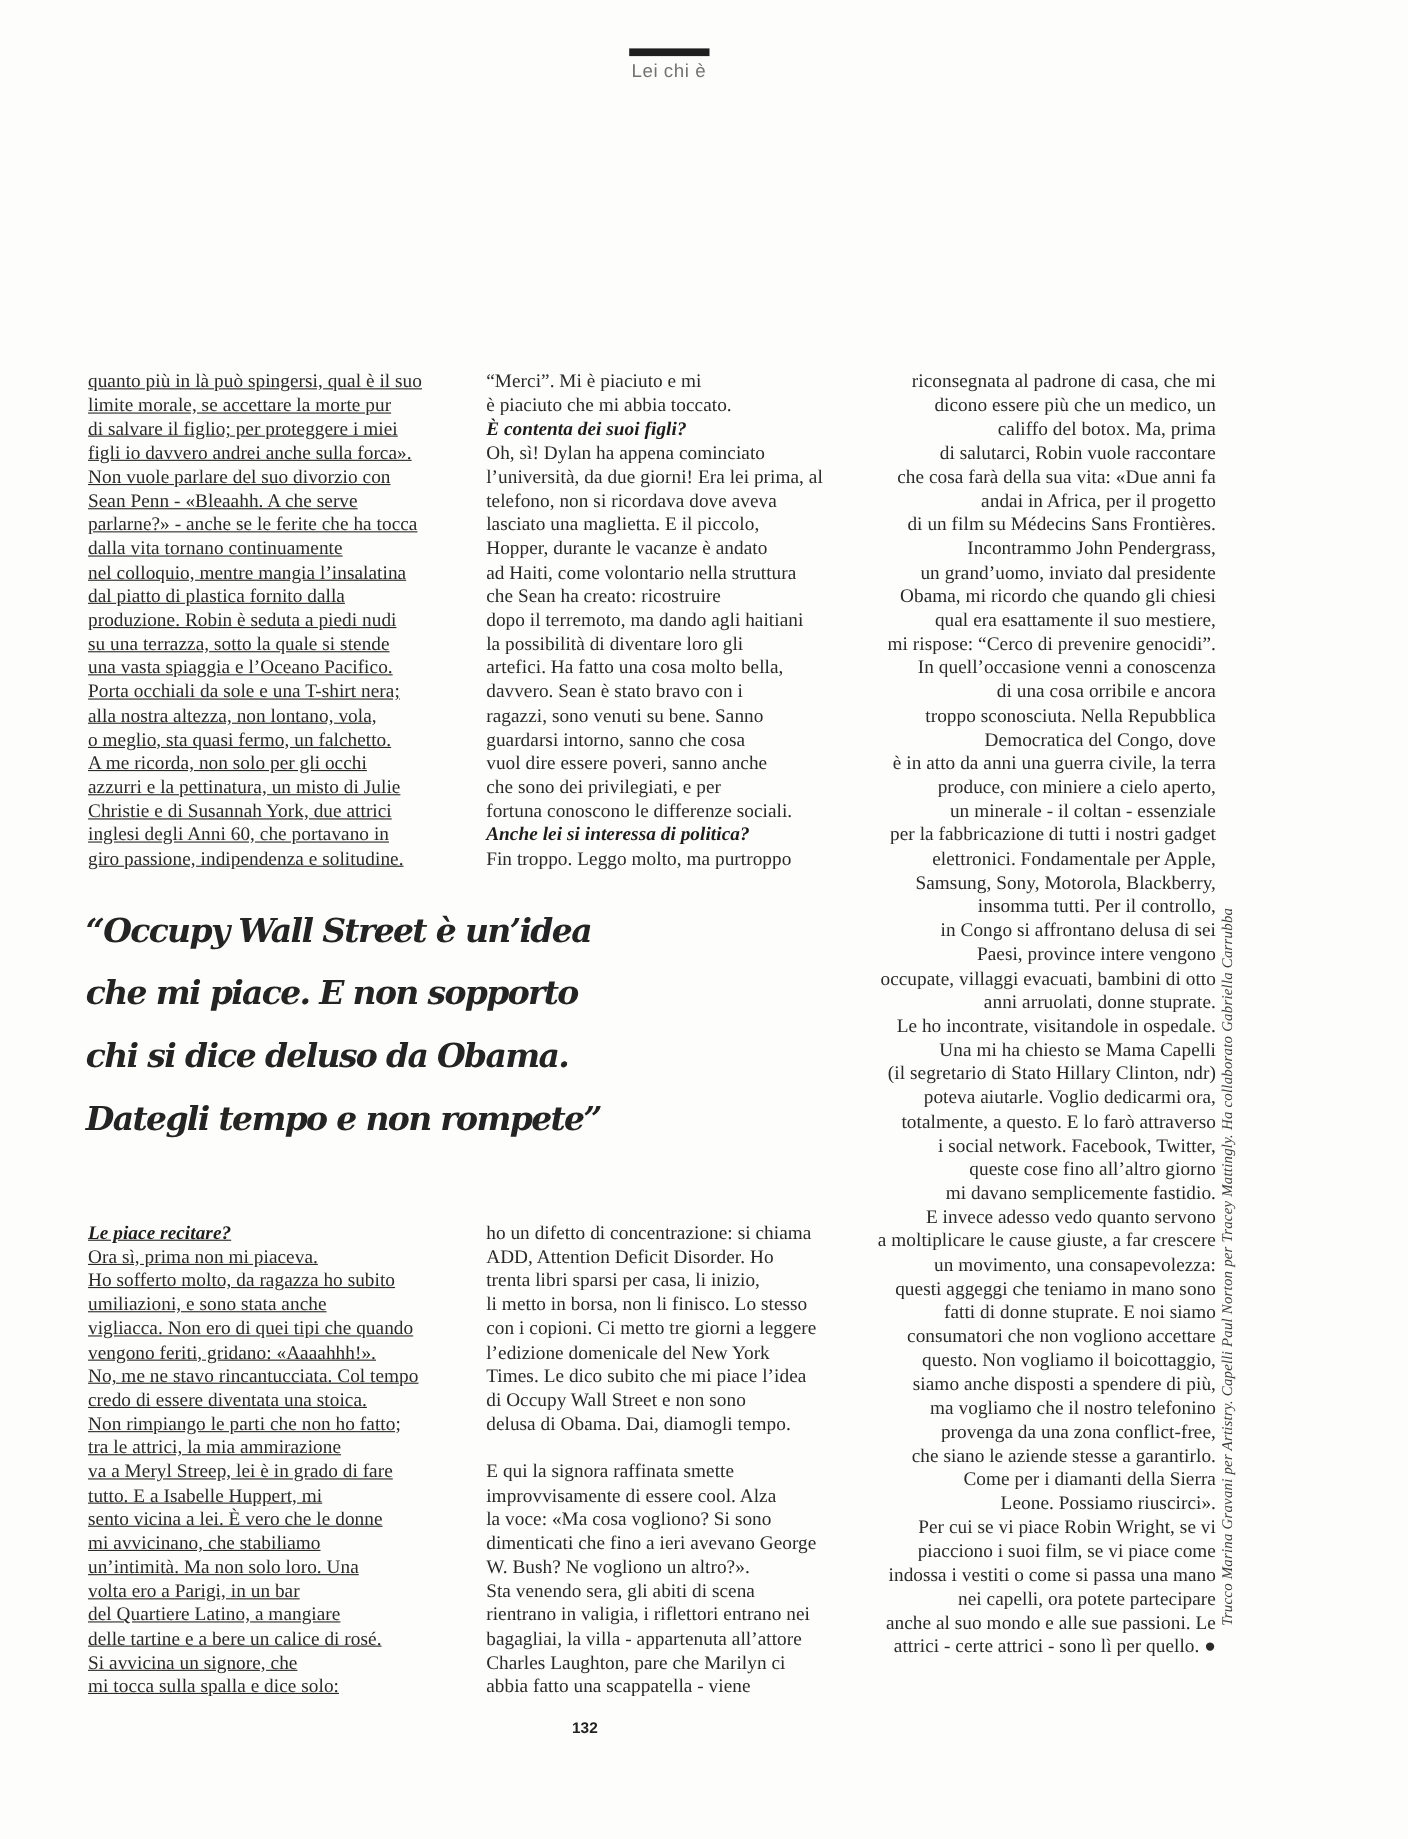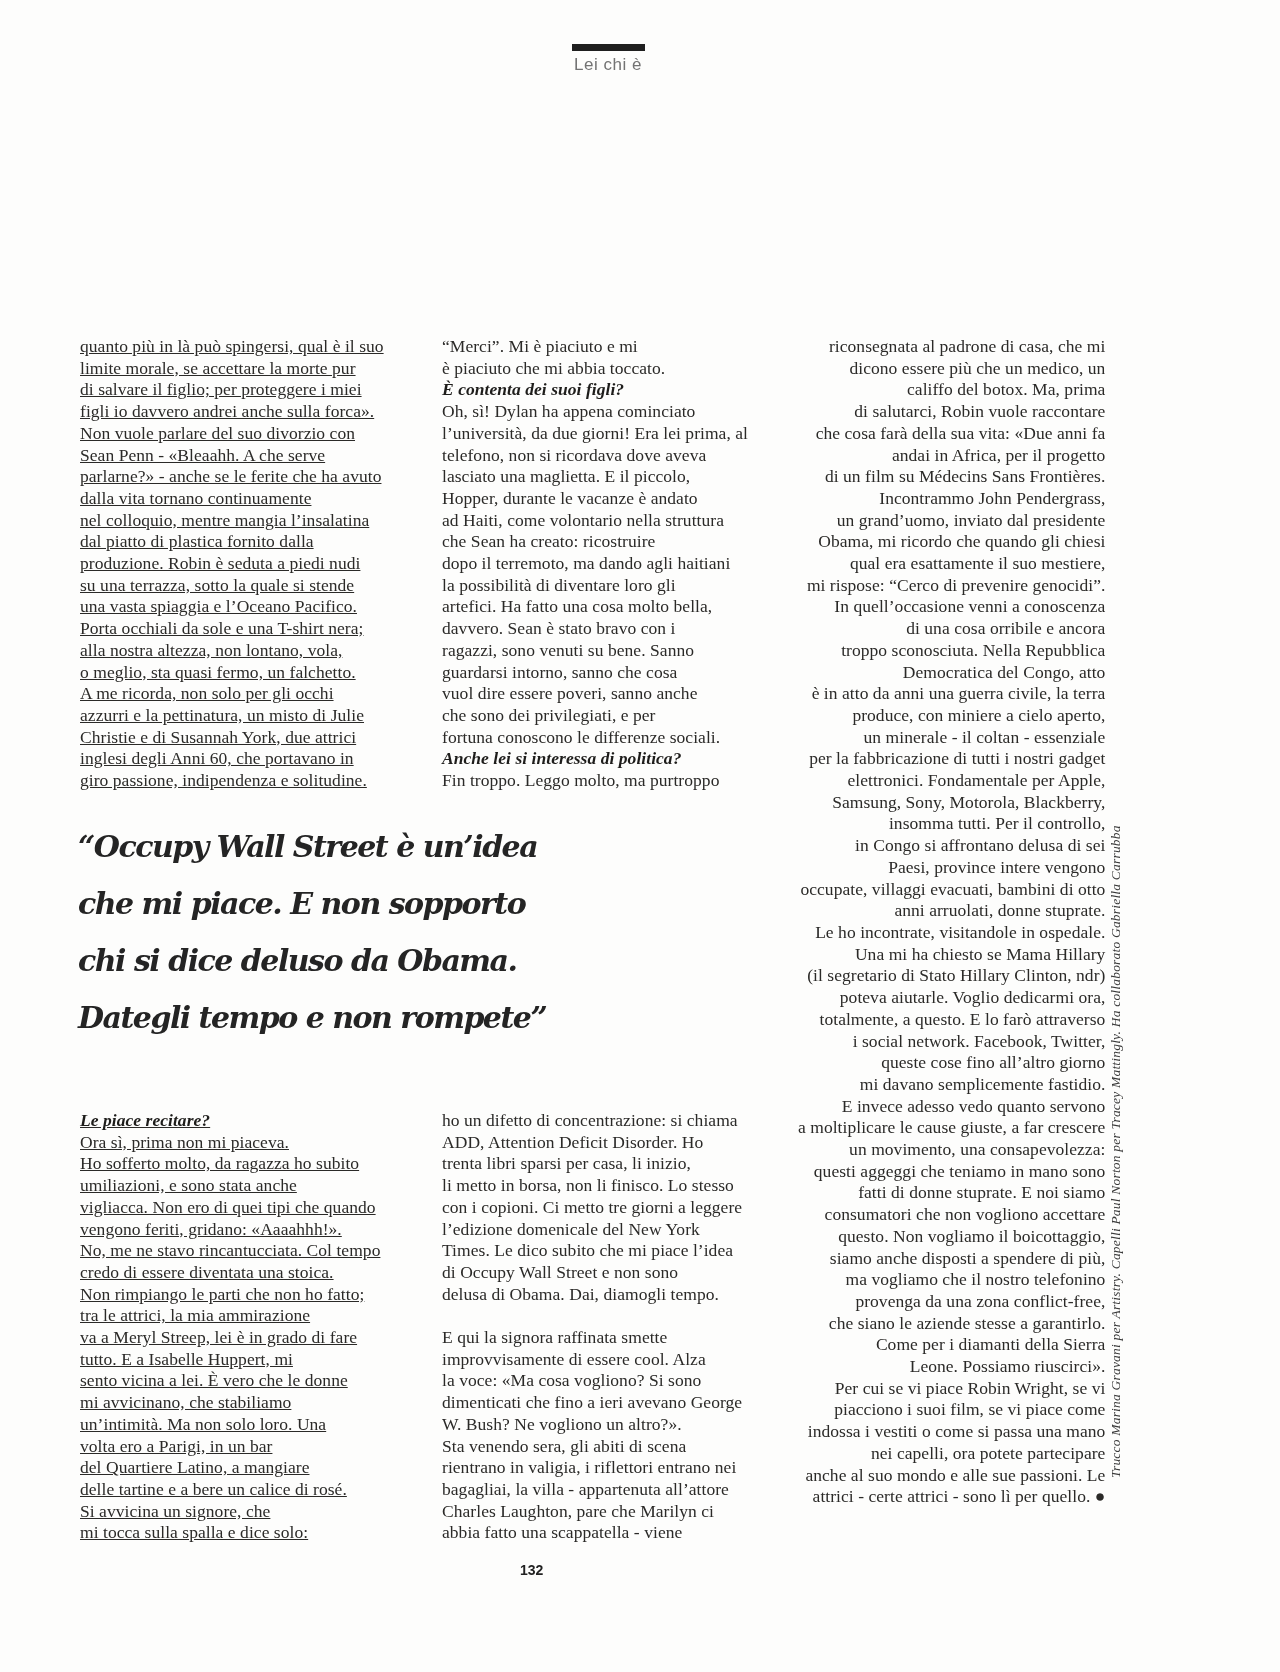--- a/index.html
+++ b/index.html
@@ -48,21 +48,21 @@
 <div class="kicker-bar"></div>
 <div class="kicker">Lei chi è</div>
 
 <div class="col" id="col1top">
     <div>quanto più in là può spingersi, qual è il suo</div>
     <div>limite morale, se accettare la morte pur</div>
     <div>di salvare il figlio; per proteggere i miei</div>
     <div>figli io davvero andrei anche sulla forca».</div>
     <div>Non vuole parlare del suo divorzio con</div>
     <div>Sean Penn - «Bleaahh. A che serve</div>
-    <div>parlarne?» - anche se le ferite che ha avuto</div>
+    <div>parlarne?» - anche se le ferite che ha tocca</div>
     <div>dalla vita tornano continuamente</div>
     <div>nel colloquio, mentre mangia l’insalatina</div>
     <div>dal piatto di plastica fornito dalla</div>
     <div>produzione. Robin è seduta a piedi nudi</div>
     <div>su una terrazza, sotto la quale si stende</div>
     <div>una vasta spiaggia e l’Oceano Pacifico.</div>
     <div>Porta occhiali da sole e una T-shirt nera;</div>
     <div>alla nostra altezza, non lontano, vola,</div>
     <div>o meglio, sta quasi fermo, un falchetto.</div>
     <div>A me ricorda, non solo per gli occhi</div>
@@ -103,34 +103,34 @@
     <div>andai in Africa, per il progetto</div>
     <div>di un film su Médecins Sans Frontières.</div>
     <div>Incontrammo John Pendergrass,</div>
     <div>un grand’uomo, inviato dal presidente</div>
     <div>Obama, mi ricordo che quando gli chiesi</div>
     <div>qual era esattamente il suo mestiere,</div>
     <div>mi rispose: “Cerco di prevenire genocidi”.</div>
     <div>In quell’occasione venni a conoscenza</div>
     <div>di una cosa orribile e ancora</div>
     <div>troppo sconosciuta. Nella Repubblica</div>
-    <div>Democratica del Congo, atto</div>
+    <div>Democratica del Congo, dove</div>
     <div>è in atto da anni una guerra civile, la terra</div>
     <div>produce, con miniere a cielo aperto,</div>
     <div>un minerale - il coltan - essenziale</div>
     <div>per la fabbricazione di tutti i nostri gadget</div>
     <div>elettronici. Fondamentale per Apple,</div>
     <div>Samsung, Sony, Motorola, Blackberry,</div>
     <div>insomma tutti. Per il controllo,</div>
     <div>in Congo si affrontano delusa di sei</div>
     <div>Paesi, province intere vengono</div>
     <div>occupate, villaggi evacuati, bambini di otto</div>
     <div>anni arruolati, donne stuprate.</div>
     <div>Le ho incontrate, visitandole in ospedale.</div>
-    <div>Una mi ha chiesto se Mama Hillary</div>
+    <div>Una mi ha chiesto se Mama Capelli</div>
     <div>(il segretario di Stato Hillary Clinton, ndr)</div>
     <div>poteva aiutarle. Voglio dedicarmi ora,</div>
     <div>totalmente, a questo. E lo farò attraverso</div>
     <div>i social network. Facebook, Twitter,</div>
     <div>queste cose fino all’altro giorno</div>
     <div>mi davano semplicemente fastidio.</div>
     <div>E invece adesso vedo quanto servono</div>
     <div>a moltiplicare le cause giuste, a far crescere</div>
     <div>un movimento, una consapevolezza:</div>
     <div>questi aggeggi che teniamo in mano sono</div>

